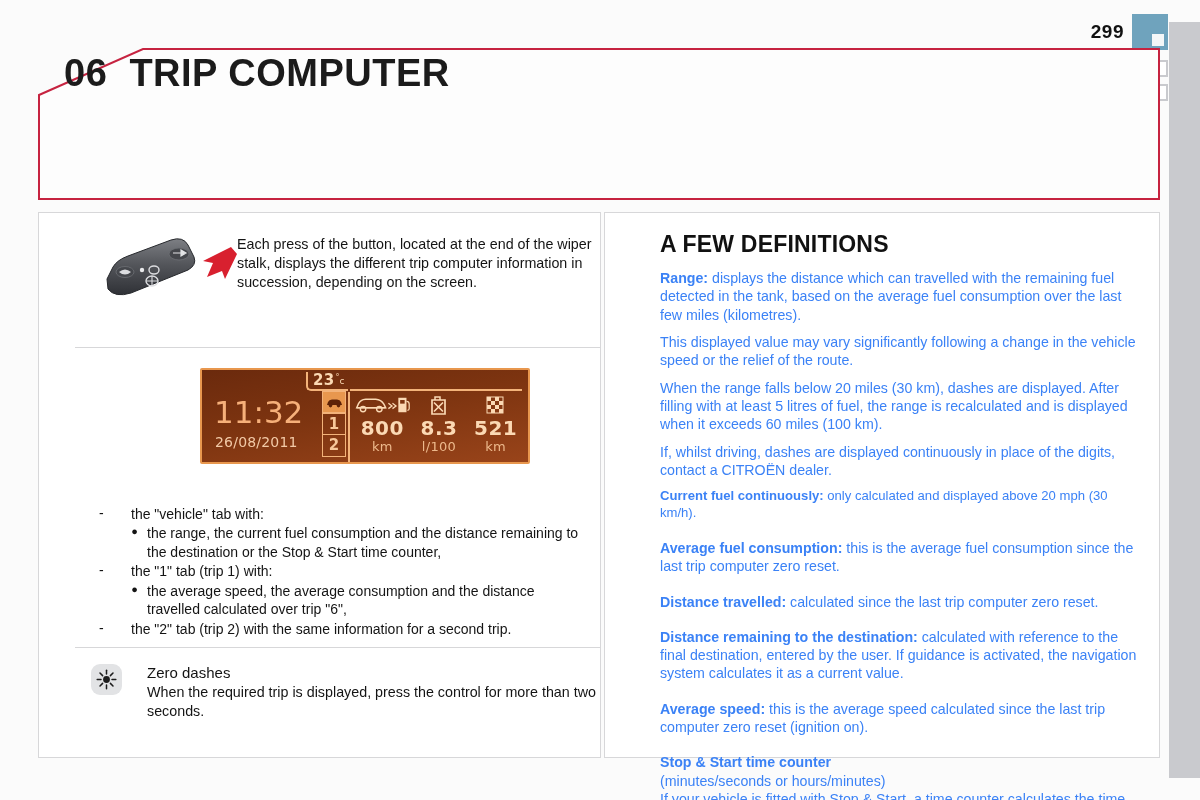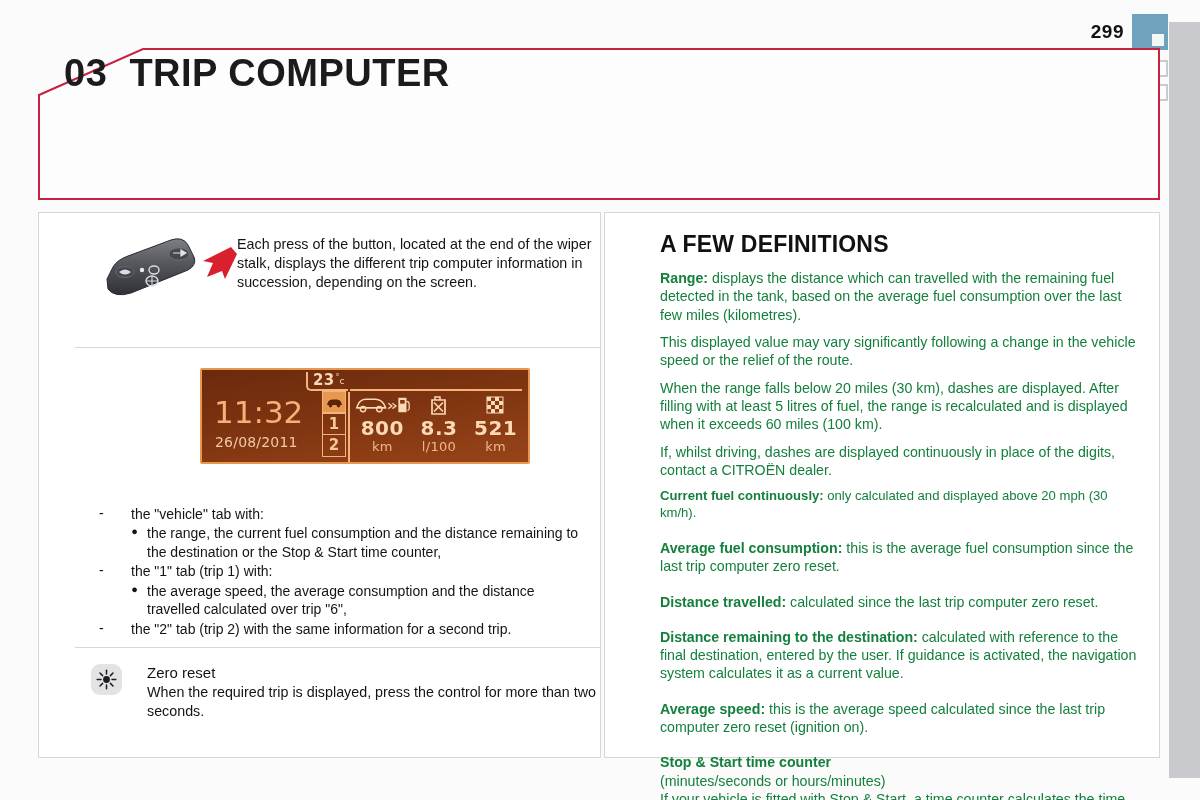--- a/index.html
+++ b/index.html
@@ -139,21 +139,21 @@
   }
   .zero-title { margin-left:56px; font-size:15px; color:#141414; }
   .zero-body  { margin-left:56px; margin-top:2px; font-size:14.3px; line-height:1.32; width:470px; color:#141414; }
 
   
   .rp { padding:18px 20px 0 19px; }
   .rp-head {
     font-size:23px; font-weight:bold; letter-spacing:0.2px; color:#111;
     margin-bottom:11px;
   }
-  .rp-p { font-size:14.2px; line-height:1.29; margin-bottom:9px; color:#15803d; }
+  .rp-p { font-size:14.2px; line-height:1.29; margin-bottom:9px; color:#3b82f6; }
   .rp-p.small { font-size:13.1px; }
   .rp-p b { font-weight:bold; }
   .rp-p.gap { margin-top:17px; }
   .rp-p.tight { margin-bottom:0px; }
 </style>
 </head>
 <body>
 
 <div id="page">
 
@@ -163,21 +163,21 @@
 
   <div class="tab-marker">
     <div class="inner-sq"></div>
   </div>
   <div class="tab-out o1"></div>
   <div class="tab-out o2"></div>
 
   <svg class="header-frame" viewBox="0 0 1122 152" preserveAspectRatio="none">
     <polygon points="1,47 105,1 1121,1 1121,151 1,151" fill="#fdfdfd" stroke="#c62340" stroke-width="2"></polygon>
   </svg>
-  <div class="header-title"><span>03</span>&nbsp;&nbsp;<span>TRIP COMPUTER</span></div>
+  <div class="header-title"><span>06</span>&nbsp;&nbsp;<span>TRIP COMPUTER</span></div>
 
   <div class="panel panel-left">
 
     <div class="intro">
       <div class="stalk-wrap">
         <svg width="150" height="80" viewBox="0 0 150 80">
           <defs>
             <linearGradient id="stalkg" x1="0" y1="0" x2="0" y2="1">
               <stop offset="0%" stop-color="#7d7f84"></stop>
               <stop offset="45%" stop-color="#54565b"></stop>
@@ -316,21 +316,21 @@
               <path d="M10.5,16 L10.5,19.8"></path>
             <path d="M1.2,10.5 L5,10.5"></path>
               <path d="M16,10.5 L19.8,10.5"></path>
             <path d="M4,4 L6.6,6.6"></path>
               <path d="M14.4,14.4 L17,17"></path>
             <path d="M17,4 L14.4,6.6"></path>
               <path d="M6.6,14.4 L4,17"></path>
           </g>
         </svg>
       </div>
-      <div class="zero-title">Zero reset</div>
+      <div class="zero-title">Zero dashes</div>
       <div class="zero-body">When the required trip is displayed, press the control for more than two seconds.</div>
     </div>
 
   </div>
 
   <div class="panel panel-right">
     <div class="rp">
       <div class="rp-head">A FEW DEFINITIONS</div>
 
       <div class="rp-p">

